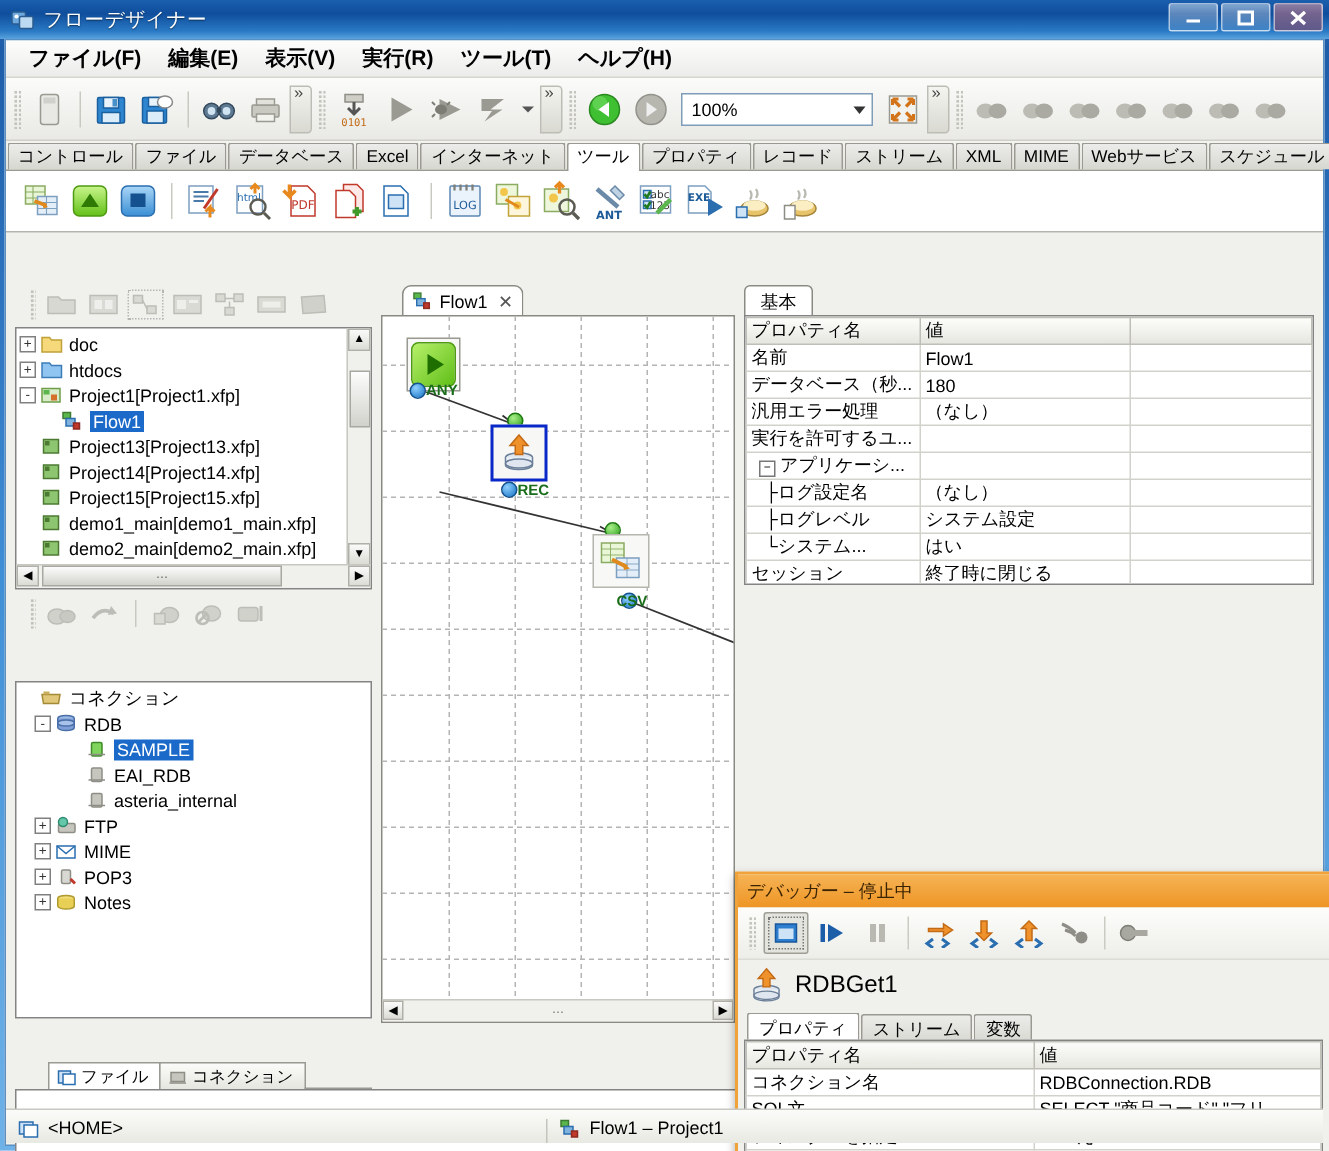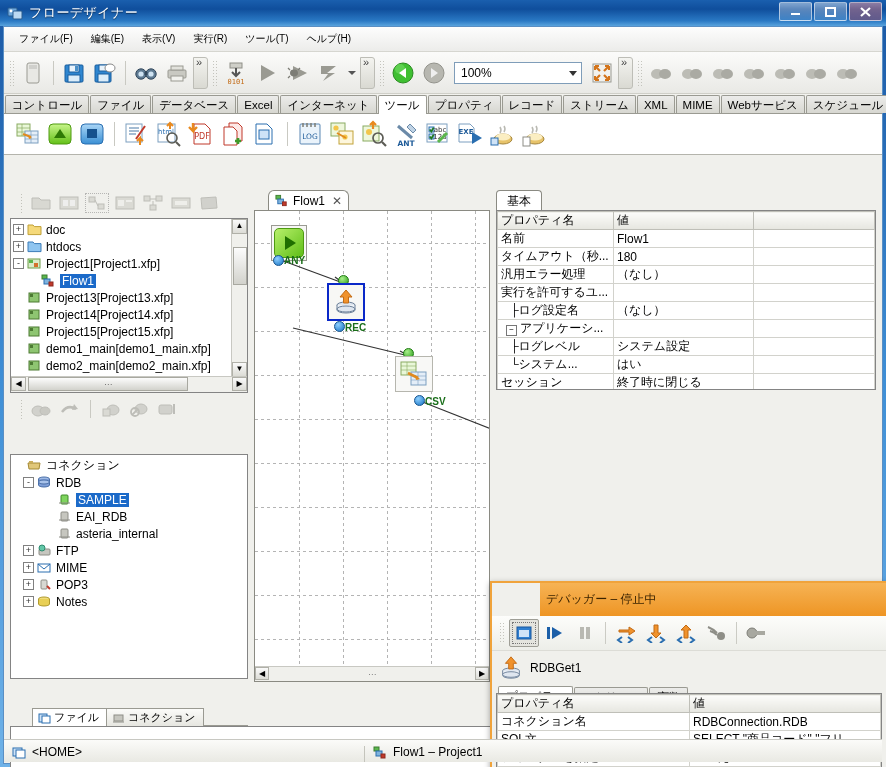--- a/index.html
+++ b/index.html
@@ -46,21 +46,21 @@
     box-sizing:border-box;
   }
 
   
   .menubar {
     height:24px; display:flex; align-items:center;
     background:linear-gradient(180deg,#fdfdfd,#ececea);
     border-bottom:1px solid #d6d6d0;
     padding-left:6px;
   }
-  .menuitem { padding:3px 9px; font-size:10px; color:#000; white-space:nowrap; }
+  .menuitem { padding:3px 9px; font-size:14px; color:#000; white-space:nowrap;font-weight:bold; }
 
   
   .toolbar {
     height:41px; display:flex; align-items:center;
     background:linear-gradient(180deg,#fbfbfa,#e9e9e5);
     border-bottom:1px solid #cfcfc8;
     padding-left:2px; gap:1px;
   }
   .grip { width:5px; height:26px; margin:0 3px;
     background-image:radial-gradient(circle, #b8b8b0 1px, transparent 1px);
@@ -237,35 +237,35 @@
   table.grid-t th { background:linear-gradient(180deg,#fcfcfa,#e6e6e0); border-color:#bfbfb8; }
   table.grid-t td.val { }
 
   
   .debugger {
     position:absolute; left:486px; top:399px; width:398px; height:366px;
     background:#f0f0ec; border:2px solid #f0a33b; box-sizing:border-box;
     box-shadow:0 2px 6px rgba(0,0,0,0.35);
   }
   .dbg-title {
-    height:33px; background:linear-gradient(180deg,#f6b355,#ee9524);
+    height:22px; background:linear-gradient(180deg,#f6b355,#ee9524);
     display:flex; align-items:center; padding-left:6px;
-    font-size:12px; color:#3a2300;margin-left:48px;
+    font-size:12px; color:#3a2300;
   }
   .dbg-toolbar {
     height:34px; background:linear-gradient(180deg,#fdfdfb,#edeee9);
     display:flex; align-items:center; padding-left:4px; gap:2px;
     border-bottom:1px solid #dcdcd6;
   }
   .dbtn { width:28px; height:26px; display:flex; align-items:center; justify-content:center; position:relative; }
   .dbtn.pressed { border:1px solid #9e9e96; background:#e4e4de; border-radius:2px; }
   .dbtn.pressed:after { content:""; position:absolute; inset:2px; border:1px dotted #777; }
   .dsep { width:1px; height:22px; background:#cbcbc4; margin:0 4px; }
   .dbg-node { height:34px; display:flex; align-items:center; padding-left:6px; gap:6px; background:#f0f0ec; }
-  .dbg-node .lbl { font-size:12px; }
+  .dbg-node .lbl { font-size:16px; }
   .dbg-tabs { height:20px; display:flex; align-items:flex-end; padding-left:6px; }
   .dtab {
     font-size:11.5px; padding:2px 7px; height:18px; box-sizing:border-box;
     background:linear-gradient(180deg,#ececea,#d9d9d3); border:1px solid #9a9a92;
     border-bottom:none; margin-right:1px; border-radius:2px 2px 0 0;
   }
   .dtab.active { background:#ffffff; height:19px; }
   .dbg-table {
     position:absolute; left:4px; top:110px; width:386px; height:187px;
     background:#fff; border:1px solid #848484; box-sizing:border-box; overflow:hidden;
@@ -1037,21 +1037,21 @@
             <svg width="30" height="28" viewBox="0 0 30 28">
               <rect x="2" y="2" width="15" height="13" fill="#e9f7d8" stroke="#8aab62"></rect>
               <path d="M2 6 h15 M2 10 h15 M8 2 v13" stroke="#8aab62" stroke-width=".6"></path>
               <rect x="12" y="12" width="15" height="13" fill="#e4eef8" stroke="#7d9fc0"></rect>
               <path d="M12 16 h15 M12 20 h15 M19 12 v13" stroke="#7d9fc0" stroke-width=".6"></path>
               <path d="M9 13 L19 18" stroke="#e08a1e" stroke-width="2.6"></path>
               <path d="M21 19 L16 15 L17 20 Z" fill="#e08a1e"></path>
             </svg>
           </div>
           <div class="port out" style="left:159px;top:184px"></div>
-          <div class="wire-label" style="left:170px;top:185px">CSV</div>
+          <div class="wire-label" style="left:156px;top:185px">CSV</div>
 
           <div class="canvas-hscroll">
             <div class="ar" style="width:14px;height:13px;border:1px solid #b0b0a8;background:linear-gradient(180deg,#fafafa,#dcdcd6);font-size:8px;text-align:center;line-height:11px;box-sizing:border-box">◀</div>
             <div style="flex:1;display:flex;align-items:center;justify-content:center;font-size:8px;color:#777">⋯</div>
             <div class="ar" style="width:14px;height:13px;border:1px solid #b0b0a8;background:linear-gradient(180deg,#fafafa,#dcdcd6);font-size:8px;text-align:center;line-height:11px;box-sizing:border-box">▶</div>
           </div>
         </div>
       </div>
 
       <div class="proppanel">
@@ -1070,46 +1070,46 @@
               <th>プロパティ名</th>
               <th>値</th>
               <th></th>
             </tr>
             <tr>
               <td>名前</td>
               <td class="val">Flow1</td>
                   <td></td>
             </tr>
             <tr>
-              <td>タイムアウト（秒...</td>
+              <td>データベース（秒...</td>
               <td class="val">180</td>
                   <td></td>
             </tr>
             <tr>
               <td>汎用エラー処理</td>
               <td class="val">（なし）</td>
                   <td></td>
             </tr>
             <tr>
               <td>実行を許可するユ...</td>
+              <td class="val"></td>
+                  <td></td>
+            </tr>
+            <tr>
+              <td style="padding-left:8px">
+                <span style="display:inline-block;width:9px;height:9px;border:1px solid #777;font-size:8px;line-height:7px;text-align:center;margin-right:3px">−</span><span>アプリケーシ...</span>
+              </td>
               <td class="val"></td>
                   <td></td>
             </tr>
             <tr>
               <td style="padding-left:12px">
                 <span>├</span><span>ログ設定名</span>
               </td>
               <td class="val">（なし）</td>
-                  <td></td>
-            </tr>
-            <tr>
-              <td style="padding-left:8px">
-                <span style="display:inline-block;width:9px;height:9px;border:1px solid #777;font-size:8px;line-height:7px;text-align:center;margin-right:3px">−</span><span>アプリケーシ...</span>
-              </td>
-              <td class="val"></td>
                   <td></td>
             </tr>
             <tr>
               <td style="padding-left:12px">
                 <span>├</span><span>ログレベル</span>
               </td>
               <td class="val">システム設定</td>
                   <td></td>
             </tr>
             <tr>

